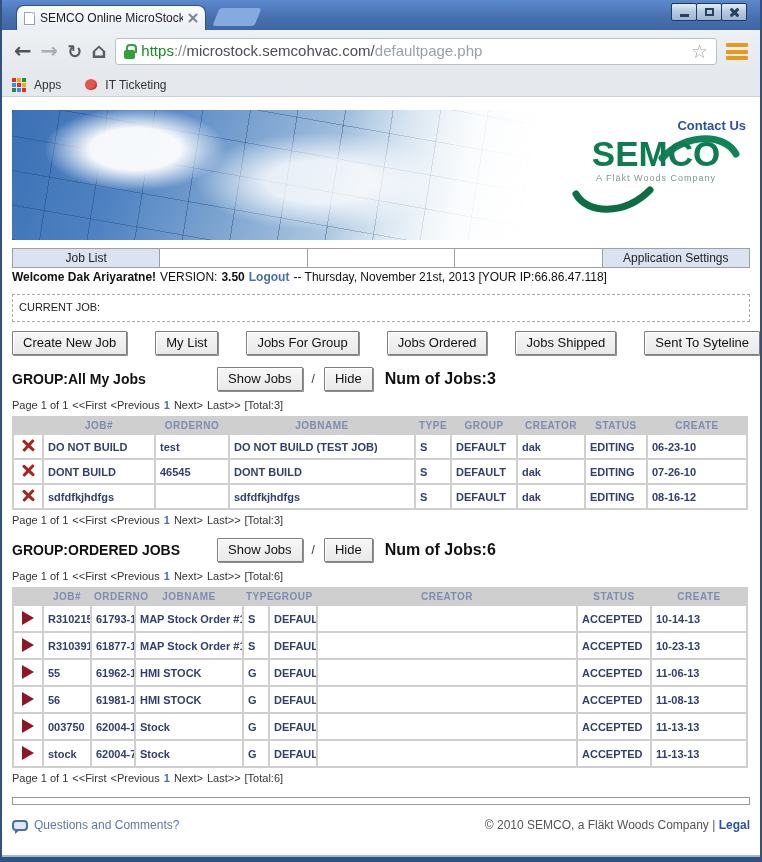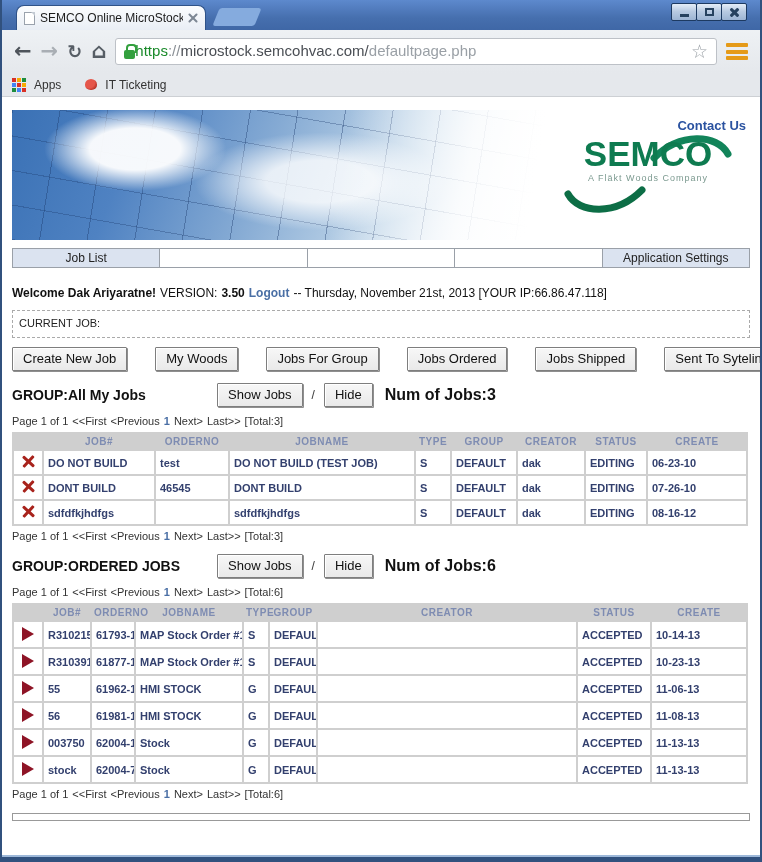--- a/index.html
+++ b/index.html
@@ -37,21 +37,21 @@
 
   
   .toolbar { height:43px; background:linear-gradient(#eef1f4,#e5e8ec); display:flex; align-items:center;
     padding:0 12px; gap:9px; }
   .nav-ico { font-family:"DejaVu Sans", sans-serif; font-weight:bold; line-height:1; }
   .back-ico { font-size:21px; color:#4e545b; }
   .fwd-ico { font-size:21px; color:#a9aeb4; }
   .reload-ico { font-size:18px; color:#565d65; }
   .home-ico { font-size:21px; color:#565d65; }
   .urlbar { flex:1; height:27px; background:#fff; border:1px solid #bdc1c7; border-radius:3px;
-    display:flex; align-items:center; padding:0 8px; }
+    display:flex; align-items:center; padding:0 8px; gap:6px; }
   .lock { width:11px; height:9px; background:#33a03e; border-radius:2px; position:relative; margin-top:5px; flex:0 0 auto; }
   .lock::before { content:""; position:absolute; top:-6px; left:2px; width:7px; height:7px;
     border:2px solid #33a03e; border-bottom:none; border-radius:4px 4px 0 0; }
   .url-text { font-size:15px; white-space:nowrap; overflow:hidden; flex:1; margin-top:-2px; }
   .url-https { color:#1a8a2a; } .url-sep { color:#8a8f95; } .url-host { color:#4a4e54; } .url-path { color:#9aa0a6; }
   .star-ico { font-family:"DejaVu Sans", sans-serif; font-size:19px; color:#9aa0a6; line-height:1; }
   .menu-btn { width:22px; height:17px; display:flex; flex-direction:column; justify-content:space-between; }
   .menu-btn i { display:block; height:4px; background:#e59a18; border-radius:1px; }
 
   
@@ -70,33 +70,33 @@
   .photo { position:absolute; left:0; top:0; width:560px; height:130px;
     background:
       linear-gradient(100deg, rgba(255,255,255,0) 58%, rgba(255,255,255,.85) 80%, #fff 92%),
       radial-gradient(ellipse 130px 60px at 22% 30%, rgba(255,255,255,.95) 0 35%, rgba(255,255,255,0) 70%),
       radial-gradient(ellipse 180px 70px at 55% 55%, rgba(255,255,255,.8) 0 30%, rgba(255,255,255,0) 70%),
       repeating-linear-gradient(99deg, rgba(25,55,105,.38) 0 1px, transparent 1px 47px),
       repeating-linear-gradient(10deg, rgba(25,55,105,.32) 0 1px, transparent 1px 34px),
       linear-gradient(112deg, #3a71b5 0%, #4f82c2 22%, #86abd4 45%, #c3d8ea 68%, #eef4f9 85%, #fff 100%);
   }
   .contact-link { position:absolute; top:8px; right:4px; font-size:13px; font-weight:bold; color:#2a52a0; }
-  .logo { position:absolute; right:16px; top:26px; width:172px; text-align:center; }
+  .logo { position:absolute; right:8px; top:26px; width:172px; text-align:center; }
   .logo svg { position:absolute; left:0; top:-14px; }
   .logo-text { position:relative; font-size:35px; font-weight:bold; letter-spacing:0px;
     color:#0e7b50; line-height:1; font-stretch:condensed; }
   .logo-tagline { position:relative; font-size:9px; letter-spacing:1px; color:#7c9a90; margin-top:2px; }
 
   .navtabs { display:flex; margin-top:8px;justify-content:flex-end; }
   .navtab { flex:1; height:20px; border:1px solid #9aa0a8; margin-left:-1px;
     font-size:12px; color:#222; display:flex; align-items:center; justify-content:center; background:#fff; }
   .navtab:first-child { margin-left:0; }
   .navtab.filled { background:#dbe3f0; }
 
-  .welcome { margin-top:18px; font-size:12px; color:#111; }
+  .welcome { margin-top:2px; font-size:12px; color:#111; }
   .welcome .b { font-weight:bold; }
   .welcome .lnk { color:#4a6fa5; font-weight:bold; }
   .welcome span { margin-right:4px; }
 
   .currentjob { margin-top:10px; border:1px dashed #aaa; padding:6px 6px 8px; font-size:11px; color:#222; }
 
   .actions { margin-top:9px; display:flex; gap:28px; }
   .btn { font-size:13px; color:#111; background:linear-gradient(#f7f7f7,#e9e9e9);
     border:1px solid #7e7e7e; box-shadow:1px 1px 0 #8f8f8f, inset 1px 1px 0 #fff;
     padding:3px 10px 4px; border-radius:1px; white-space:nowrap; }
@@ -224,21 +224,21 @@
     <div class="welcome">
       <span class="b">Welcome Dak Ariyaratne!</span><span>VERSION:</span><span class="b">3.50</span><span class="lnk">Logout</span><span>-- Thursday, November 21st, 2013 [YOUR IP:66.86.47.118]</span>
     </div>
 
     <div class="currentjob">
       <span>CURRENT JOB:</span>
     </div>
 
     <div class="actions">
       <button class="btn">Create New Job</button>
-      <button class="btn">My Woods</button>
+      <button class="btn">My List</button>
       <button class="btn">Jobs For Group</button>
       <button class="btn">Jobs Ordered</button>
       <button class="btn">Jobs Shipped</button>
       <button class="btn">Sent To Syteline</button>
     </div>
 
     <div class="grouphdr">
       <span class="gtitle">GROUP:All My Jobs</span>
       <button class="btn">Show Jobs</button>
       <span class="slash">/</span>
@@ -422,17 +422,27 @@
         </tr>
       </tbody>
     </table>
 
     <div class="pagination" style="margin-top:4px">
       <span>Page 1 of 1</span><span>&lt;&lt;First</span><span>&lt;Previous</span><span class="pg-cur">1</span><span>Next&gt;</span><span>Last&gt;&gt;</span><span>[Total:6]</span>
     </div>
 
     <div class="hrbar"></div>
 
+    <div class="pagefoot">
+      <span class="qc">
+        <span class="bubble"></span>
+        <span>Questions and Comments?</span>
+      </span>
+      <span class="copyright">
+        <span>© 2010 SEMCO, a Fläkt Woods Company |</span>
+        <span class="legal-link">Legal</span>
+      </span>
+    </div>
 
   </div>
 
   <div class="bottomedge"></div>
 </div>
 
 </body></html>

